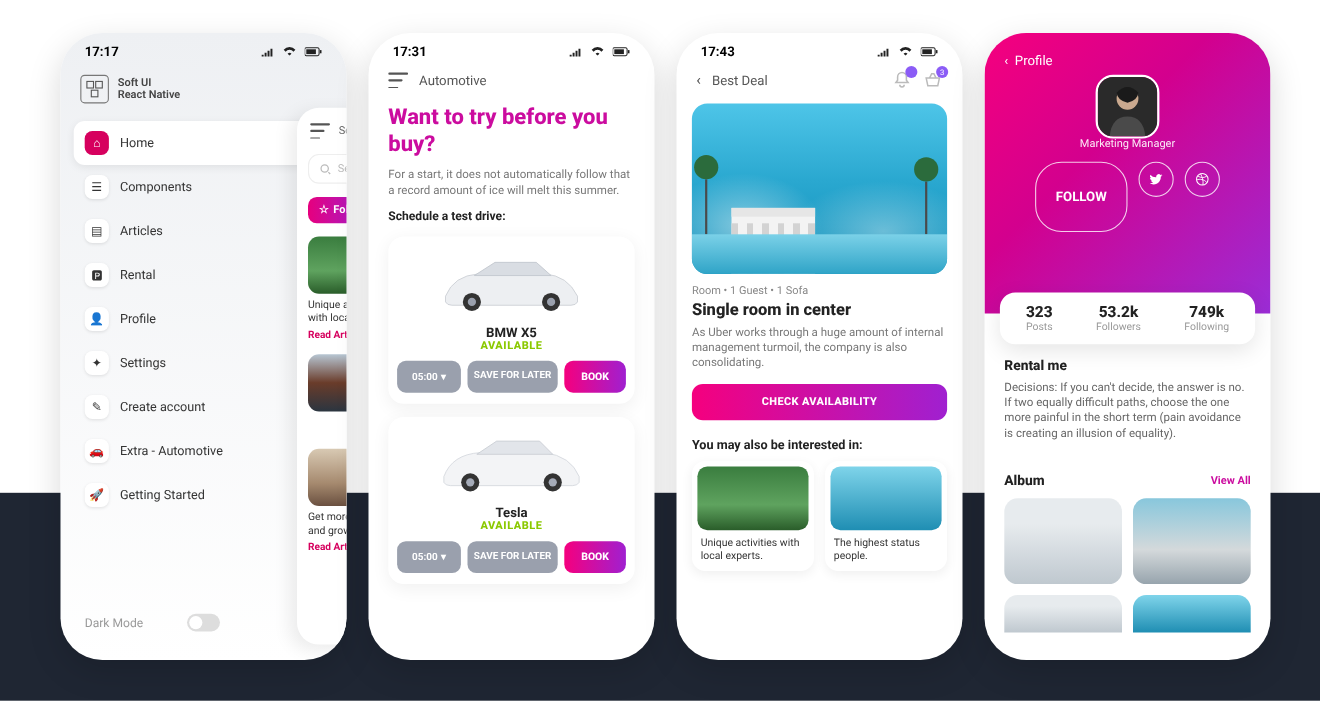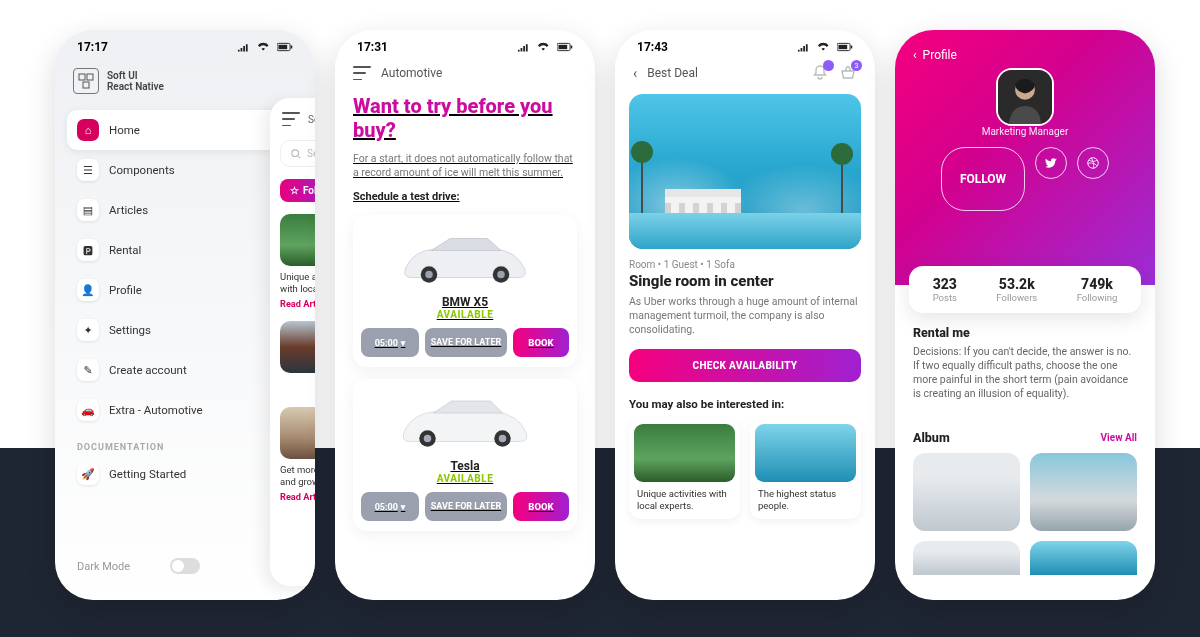--- a/index.html
+++ b/index.html
@@ -37,21 +37,21 @@
   .card-mini .img{height:52px;border-radius:10px;}
   .card-mini .cap{font-size:9.5px;color:#333;margin-top:5px;line-height:12px;}
   .card-mini .lnk{font-size:9.2px;color:#d6005e;font-weight:700;margin-top:3px;}
 
   
   .hdr-row{display:flex;align-items:center;gap:10px;padding:12px 18px 4px;font-size:12px;color:#555;}
   .menu-ico{width:18px;height:14px;display:flex;flex-direction:column;justify-content:space-between;}
   .menu-ico span{height:1.5px;background:#555;border-radius:2px;}
   .menu-ico span:nth-child(2){width:70%;}
   .menu-ico span:nth-child(3){width:50%;}
-  .p2-body{padding:10px 18px;text-decoration:underline;}
+  .p2-body{padding:10px 18px;}
   .p2-body h2{font-size:20px;font-weight:800;color:#cb0c9f;line-height:24px;}
   .p2-desc{font-size:10.5px;color:#777;margin-top:10px;line-height:14px;}
   .p2-sched{font-size:11px;font-weight:700;color:#222;margin-top:10px;}
   .car-card{background:#fff;border-radius:14px;box-shadow:0 4px 16px rgba(0,0,0,0.06);margin-top:12px;padding:8px 8px 10px;text-align:center;}
   .car-img{height:70px;display:flex;align-items:center;justify-content:center;}
   .car-img svg{width:150px;height:60px;}
   .car-name{font-size:12px;font-weight:700;color:#222;margin-top:2px;}
   .car-avail{font-size:10px;font-weight:800;color:#8bc900;letter-spacing:0.5px;}
   .car-btns{display:flex;gap:6px;margin-top:8px;}
   .btn-gray{flex:0 0 58px;background:#9aa0ad;color:#fff;border-radius:8px;font-size:9px;font-weight:700;padding:9px 0;display:flex;align-items:center;justify-content:center;gap:3px;}
@@ -175,21 +175,20 @@
           <span>Settings</span>
         </li>
     <li>
           <span class="ico">✎</span>
           <span>Create account</span>
         </li>
     <li>
           <span class="ico">🚗</span>
           <span>Extra - Automotive</span>
         </li>
-    <div class="section">DOCUMENTATION</div>
     <li>
           <span class="ico">🚀</span>
           <span>Getting Started</span>
         </li>
   </ul>
   <div class="darkmode">
     <span>Dark Mode</span>
     <div class="toggle"></div>
   </div>
 

